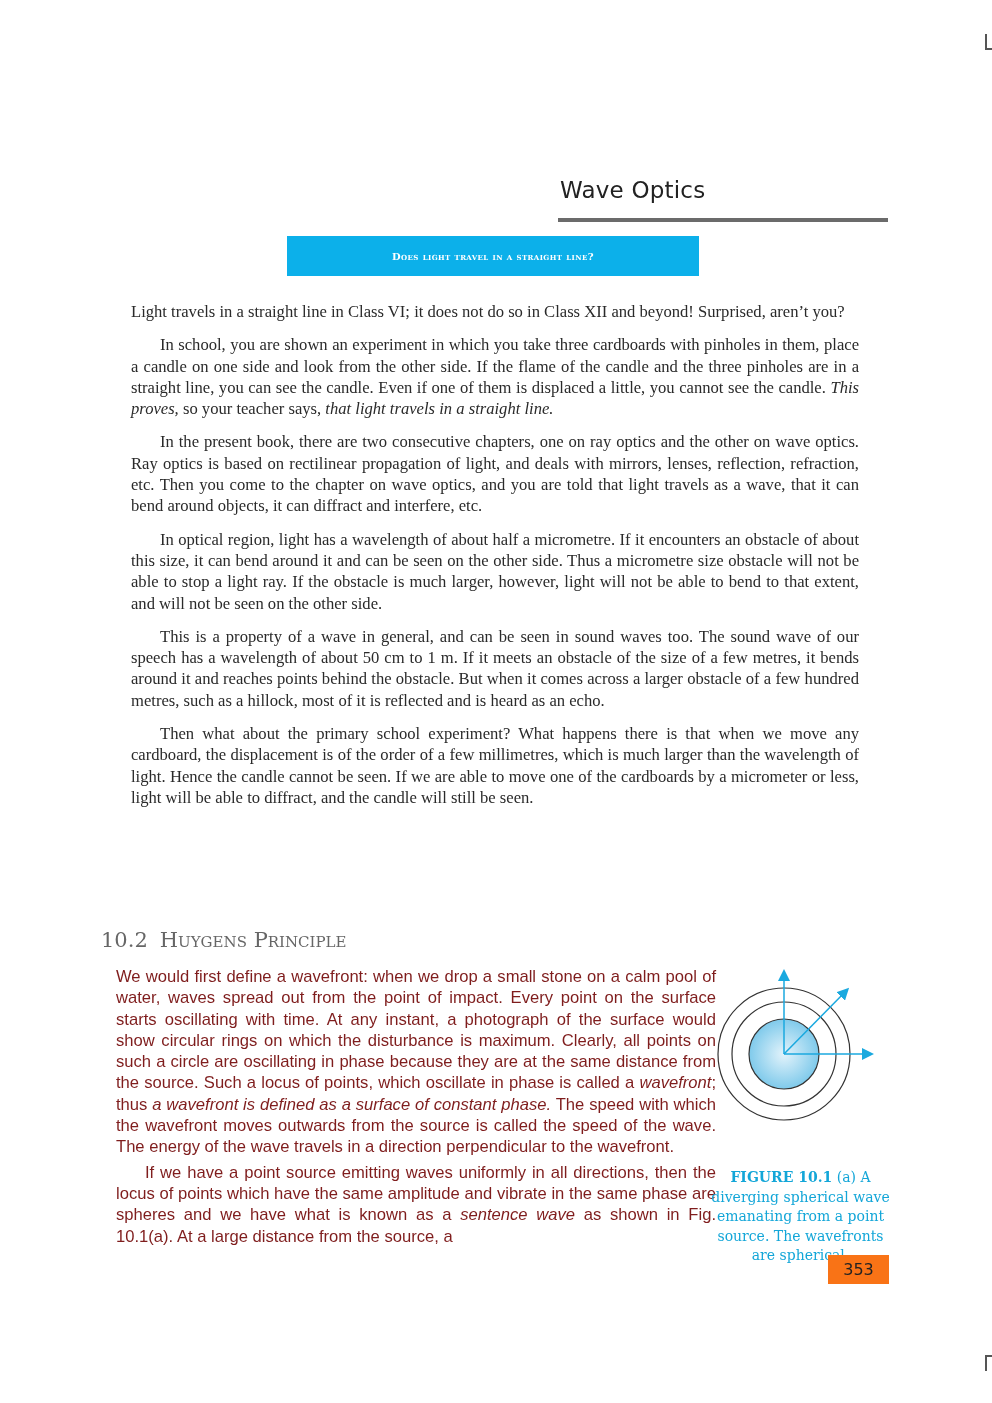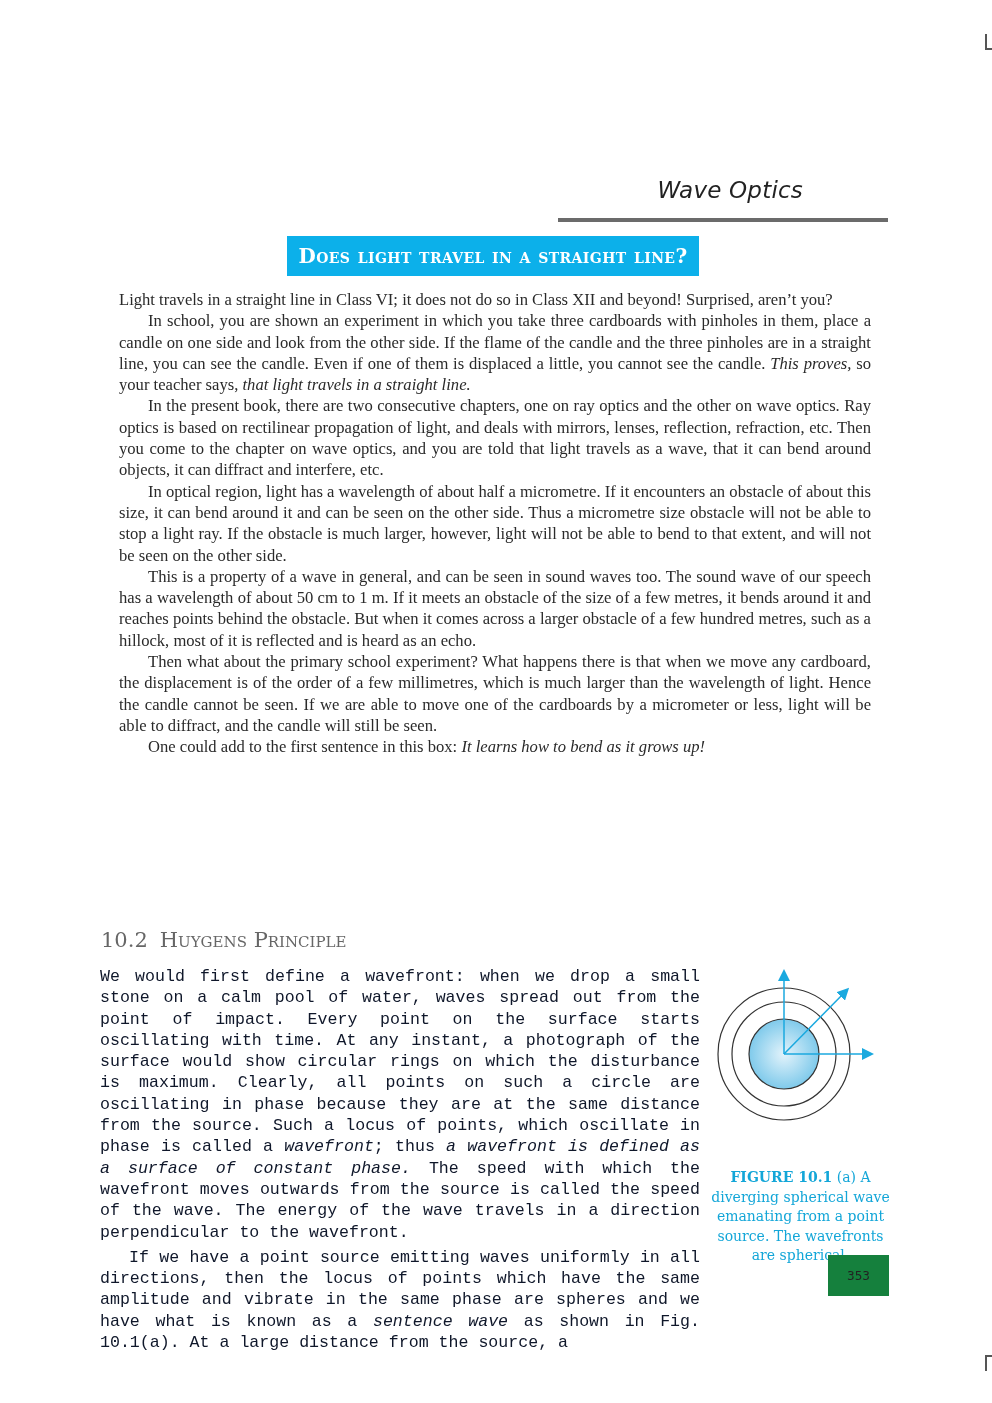--- a/index.html
+++ b/index.html
@@ -8,75 +8,75 @@
     position: relative; overflow: hidden;
     font-family: "DejaVu Serif", "Liberation Serif", serif;
     color: #2a2a2a;
   }
   .crop-mark { position: absolute; width: 6px; height: 18px; }
   .crop-tr { left: 985px; top: 34px; border-left: 2px solid #555; border-bottom: 2px solid #555; width: 5px; height: 14px; }
   .crop-br { left: 985px; top: 1355px; border-left: 2px solid #555; border-top: 2px solid #555; width: 5px; height: 14px; }
 
   .chapter-title {
     position: absolute; left: 560px; width: 243px; top: 177px;
-    text-align: right; font-family: "DejaVu Sans", "Liberation Sans", sans-serif;
-    font-size: 23px; color: #222; letter-spacing: 0.2px; font-style: italic;
+    font-family: "DejaVu Sans", "Liberation Sans", sans-serif;
+    font-size: 23px; color: #222; letter-spacing: 0.2px;
   }
   .chapter-rule {
     position: absolute; left: 558px; top: 218px; width: 330px; height: 4px; background: #6b6b6b;
   }
 
   .box-heading {
     position: absolute; left: 287px; top: 236px; width: 412px; height: 40px;
     background: #0cb0ea; color: #fff;
     display: flex; align-items: center; justify-content: center;
     font-family: "DejaVu Serif", "Liberation Serif", serif;
-    font-weight: bold; font-size: 20px; font-variant: small-caps; letter-spacing: 0.4px;
+    font-weight: bold; font-size: 10px; font-variant: small-caps; letter-spacing: 0.4px;
   }
 
   .box-text {
     position: absolute; left: 119px; top: 289px; width: 752px;
     font-family: "Liberation Serif", "DejaVu Serif", serif;
     font-size: 16.6px; line-height: 21.3px; text-align: justify; color: #2a2a2a;
   }
-  .box-text p { margin: 0; }
+  .box-text p { margin: 12px; }
   .box-text p.indent { text-indent: 29px; }
 
   .section-heading {
     position: absolute; left: 101px; top: 928px;
     font-family: "DejaVu Serif", "Liberation Serif", serif;
     font-weight: normal; font-size: 21px; color: #666;
     font-variant: small-caps;
   }
   .section-heading .num { margin-right: 12px; }
 
   .main-text {
-    position: absolute; left: 100px; top: 966px; width: 600px;
-    font-family: Liberation Mono, monospace;
-    font-size: 16.6px; line-height: 21.3px; text-align: justify; color: #0f172a;
+    position: absolute; left: 116px; top: 966px; width: 600px;
+    font-family: Liberation Sans, sans-serif;
+    font-size: 16.6px; line-height: 21.3px; text-align: justify; color: #7f1d1d;
   }
   .main-text p { margin: 0; }
   .main-text p.indent { text-indent: 29px; margin-top: 4px; }
 
   .figure {
     position: absolute; left: 713px; top: 962px; width: 175px; height: 165px;
   }
   .caption {
     position: absolute; left: 708px; top: 1136px; width: 185px;
     text-align: center; color: #13a6d8;
     font-family: "DejaVu Serif", "Liberation Serif", serif;
     font-size: 14px; line-height: 19.5px; margin-top: 32px;
   }
   .caption .fig-label { font-weight: bold; }
 
   .page-number {
-    position: absolute; left: 828px; top: 1255px; width: 61px; height: 41px;
-    background: #15803d; color: #222;
+    position: absolute; left: 828px; top: 1255px; width: 61px; height: 29px;
+    background: #f97316; color: #222;
     display: flex; align-items: center; justify-content: center;
-    font-family: "DejaVu Sans", "Liberation Sans", sans-serif; font-size: 12px;
+    font-family: "DejaVu Sans", "Liberation Sans", sans-serif; font-size: 16px;
   }
   em { font-style: italic; }
 </style>
 </head>
 <body>
 
 <div class="crop-mark crop-tr"></div>
 <div class="crop-mark crop-br"></div>
 
 <div class="chapter-title">Wave Optics</div>
@@ -84,21 +84,20 @@
 
 <div class="box-heading">Does light travel in a straight line?</div>
 
 <div class="box-text">
   <p>Light travels in a straight line in Class VI; it does not do so in Class XII and beyond! Surprised, aren’t you?</p>
   <p class="indent"><span>In school, you are shown an experiment in which you take three cardboards with pinholes in them, place a candle on one side and look from the other side. If the flame of the candle and the three pinholes are in a straight line, you can see the candle. Even if one of them is displaced a little, you cannot see the candle. </span><em>This proves,</em><span> so your teacher says, </span><em>that light travels in a straight line.</em></p>
   <p class="indent">In the present book, there are two consecutive chapters, one on ray optics and the other on wave optics. Ray optics is based on rectilinear propagation of light, and deals with mirrors, lenses, reflection, refraction, etc. Then you come to the chapter on wave optics, and you are told that light travels as a wave, that it can bend around objects, it can diffract and interfere, etc.</p>
   <p class="indent">In optical region, light has a wavelength of about half a micrometre. If it encounters an obstacle of about this size, it can bend around it and can be seen on the other side. Thus a micrometre size obstacle will not be able to stop a light ray. If the obstacle is much larger, however, light will not be able to bend to that extent, and will not be seen on the other side.</p>
   <p class="indent">This is a property of a wave in general, and can be seen in sound waves too. The sound wave of our speech has a wavelength of about 50 cm to 1 m. If it meets an obstacle of the size of a few metres, it bends around it and reaches points behind the obstacle. But when it comes across a larger obstacle of a few hundred metres, such as a hillock, most of it is reflected and is heard as an echo.</p>
   <p class="indent">Then what about the primary school experiment? What happens there is that when we move any cardboard, the displacement is of the order of a few millimetres, which is much larger than the wavelength of light. Hence the candle cannot be seen. If we are able to move one of the cardboards by a micrometer or less, light will be able to diffract, and the candle will still be seen.</p>
-  <p class="indent"><span>One could add to the first sentence in this box: </span><em>It learns how to bend as it grows up!</em></p>
 </div>
 
 <div class="section-heading">
   <span class="num">10.2</span><span>Huygens Principle</span>
 </div>
 
 <div class="main-text">
   <p><span>We would first define a wavefront: when we drop a small stone on a calm pool of water, waves spread out from the point of impact. Every point on the surface starts oscillating with time. At any instant, a photograph of the surface would show circular rings on which the disturbance is maximum. Clearly, all points on such a circle are oscillating in phase because they are at the same distance from the source. Such a locus of points, which oscillate in phase is called a </span><em>wavefront</em><span>; thus </span><em>a wavefront is defined as a surface of constant phase.</em><span> The speed with which the wavefront moves outwards from the source is called the speed of the wave. The energy of the wave travels in a direction perpendicular to the wavefront.</span></p>
   <p class="indent"><span>If we have a point source emitting waves uniformly in all directions, then the locus of points which have the same amplitude and vibrate in the same phase are spheres and we have what is known as a </span><em>sentence wave</em><span> as shown in Fig. 10.1(a). At a large distance from the source, a</span></p>
 </div>

